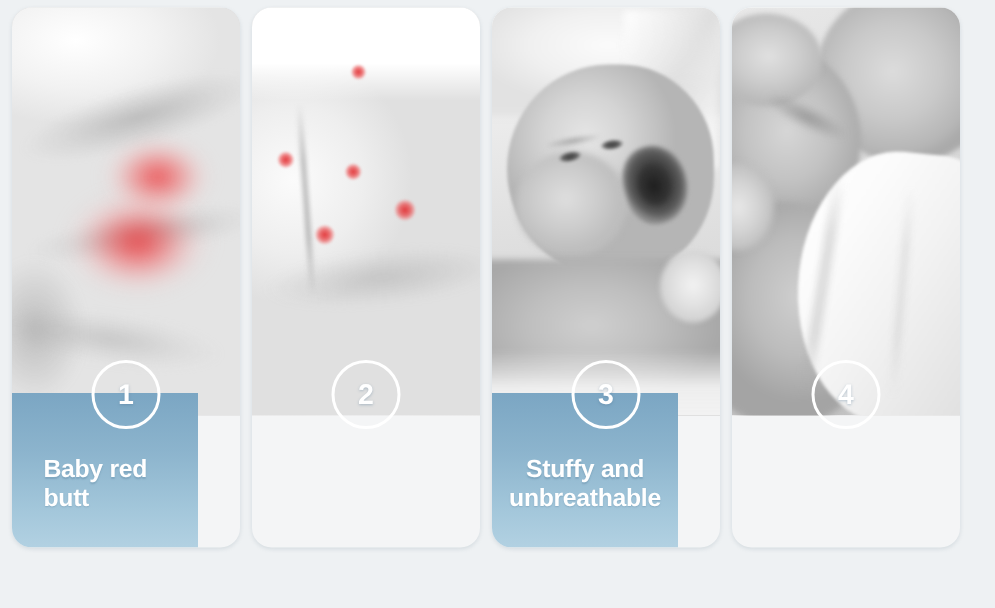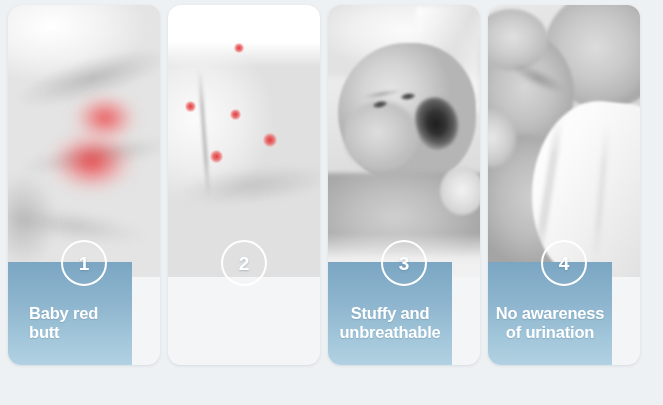--- a/index.html
+++ b/index.html
@@ -379,23 +379,19 @@
         <div class="p4-thigh"></div>
         <div class="p4-leg"></div>
         <div class="p4-arm"></div>
         <div class="p4-crease"></div>
         <div class="p4-lower"></div>
         <div class="p4-hand"></div>
         <div class="p4-diaper"></div>
         <div class="p4-diaper-fold"></div>
         <div class="p4-diaper-fold2"></div>
       </div>
-      <div class="band">
-        <div class="band-text center">No awareness
-of urination</div>
-      </div>
       <div class="badge">
         <span>4</span>
       </div>
     </div>
 
   </div>
 </div>
 
 </body></html>

